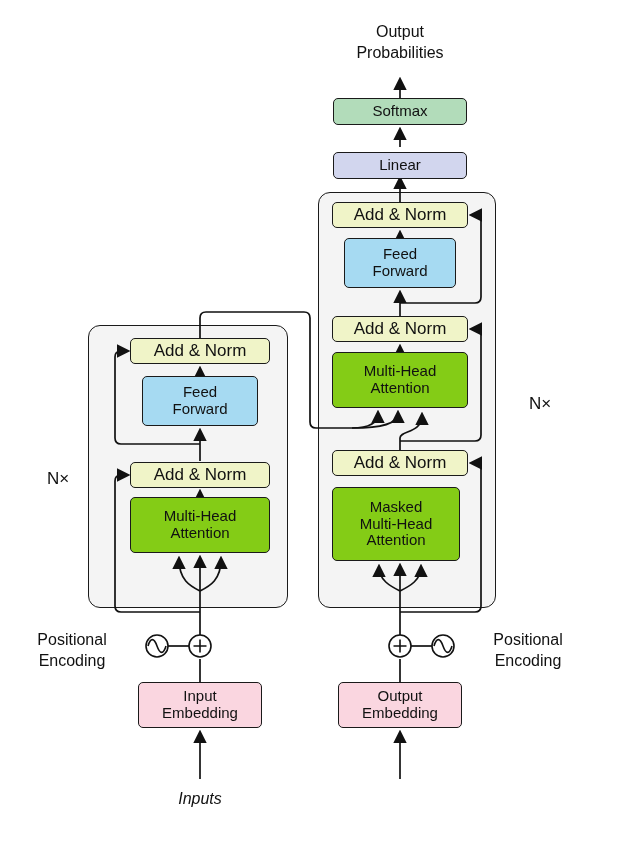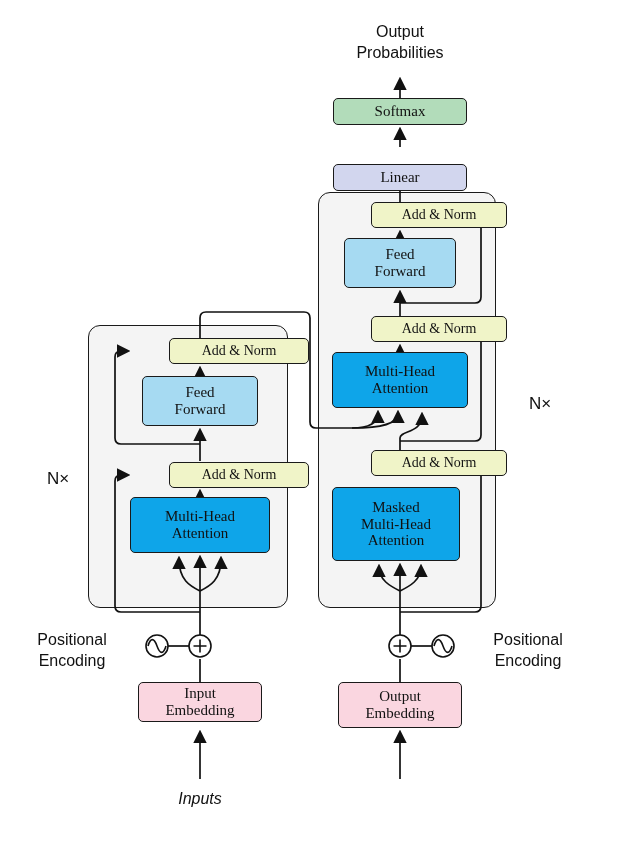--- a/index.html
+++ b/index.html
@@ -3,44 +3,44 @@
 <meta charset="utf-8">
 <style>
   html,body{margin:0;padding:0;background:#fff;}
   .canvas{position:relative;width:621px;height:862px;background:#ffffff;overflow:hidden;
           font-family:"Liberation Sans", sans-serif;color:#111;}
   .container{position:absolute;box-sizing:border-box;border:1.6px solid #1a1a1a;
              border-radius:12px;background:#f4f4f4;z-index:0;}
   svg.wires{position:absolute;left:0;top:0;z-index:1;}
   .box{position:absolute;box-sizing:border-box;display:flex;align-items:center;justify-content:center;
        text-align:center;border:1.6px solid #1a1a1a;border-radius:5px;font-size:15px;line-height:1.12;
-       white-space:pre-line;z-index:2;font-family:Liberation Serif, serif;}
-  .addnorm{background:#f0f4c8;font-size:14px;margin-left:39px;}
-  .attn{background:#0ea5e9;}
+       white-space:pre-line;z-index:2;}
+  .addnorm{background:#f0f4c8;font-size:17px;}
+  .attn{background:#84cc16;}
   .ff{background:#a6daf2;}
   .embed{background:#fad6e0;}
   .linearbox{background:#d2d6ee;}
   .softmaxbox{background:#b2dcba;}
   .label{position:absolute;text-align:center;font-size:16px;line-height:1.3;white-space:pre-line;z-index:2;}
 
   #softmax{left:333px;top:98px;width:134px;height:27px;}
-  #linear{left:333px;top:164px;width:134px;height:27px;}
+  #linear{left:333px;top:152px;width:134px;height:27px;}
   #dec-container{left:318px;top:192px;width:178px;height:416px;}
   #dec-addnorm-top{left:332px;top:202px;width:136px;height:26px;}
   #dec-ff{left:344px;top:238px;width:112px;height:50px;}
   #dec-addnorm-mid{left:332px;top:316px;width:136px;height:26px;}
   #dec-mha{left:332px;top:352px;width:136px;height:56px;}
   #dec-addnorm-bot{left:332px;top:450px;width:136px;height:26px;}
   #dec-masked{left:332px;top:487px;width:128px;height:74px;}
   #enc-container{left:88px;top:325px;width:200px;height:283px;}
   #enc-addnorm-top{left:130px;top:338px;width:140px;height:26px;}
   #enc-ff{left:142px;top:376px;width:116px;height:50px;}
   #enc-addnorm-bot{left:130px;top:462px;width:140px;height:26px;}
   #enc-mha{left:130px;top:497px;width:140px;height:56px;}
-  #input-embed{left:138px;top:682px;width:124px;height:40px;}
+  #input-embed{left:138px;top:682px;width:124px;height:46px;}
   #output-embed{left:338px;top:682px;width:124px;height:46px;}
 
   #out-prob{left:315px;top:22px;width:170px;}
   #inputs-label{left:150px;top:789px;width:100px;font-style:italic;}
   #outputs-label{left:320px;top:789px;width:160px;}
   #pe-left{left:14px;top:630px;width:116px;}
   #pe-right{left:470px;top:630px;width:116px;}
   #n-left{left:40px;top:468px;width:36px;font-size:17px;}
   #n-right{left:522px;top:393px;width:36px;font-size:17px;}
 </style>

